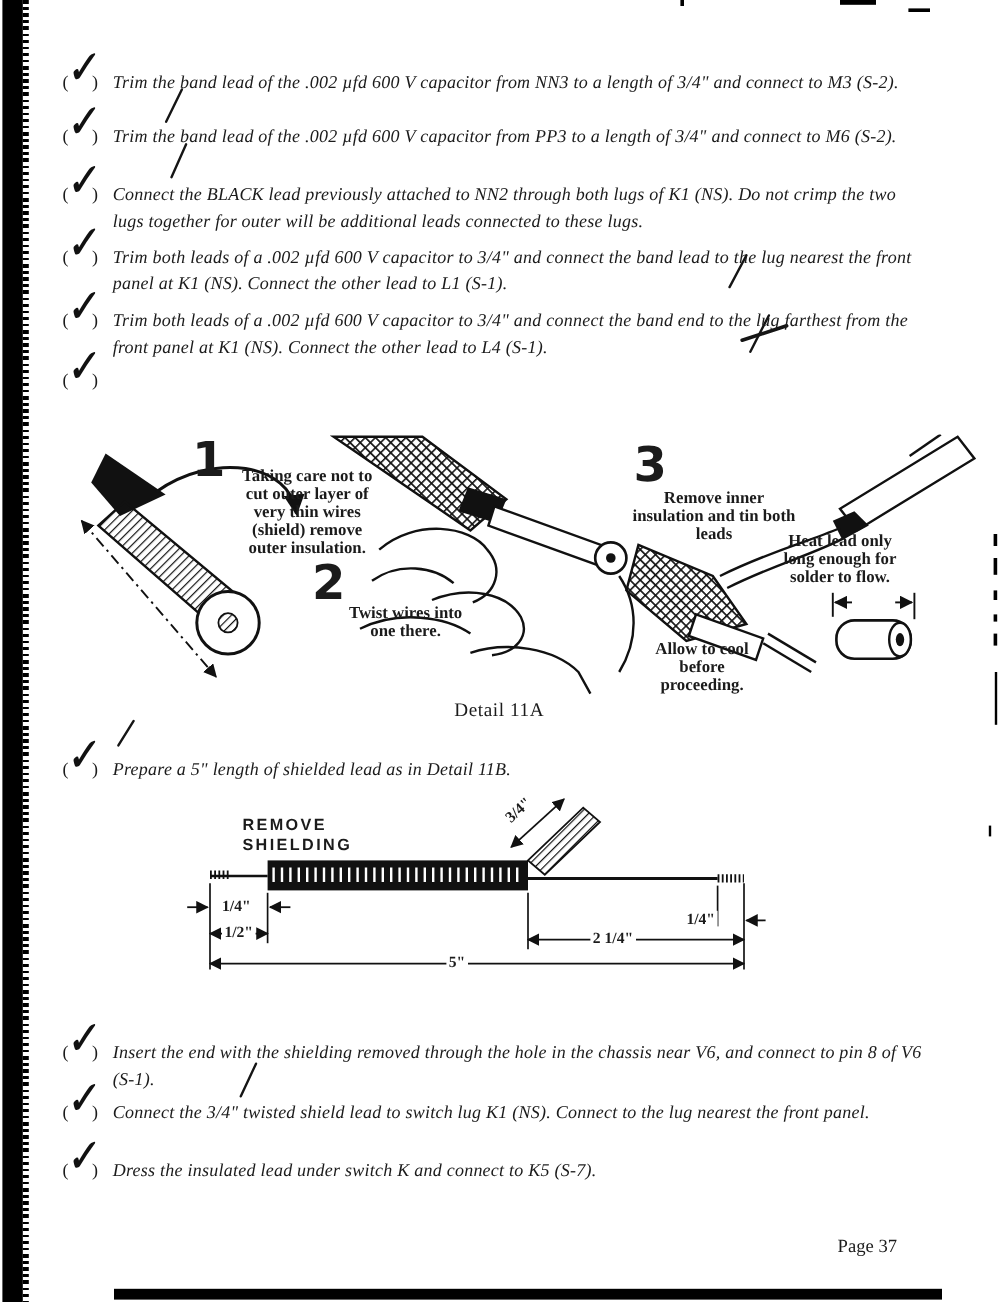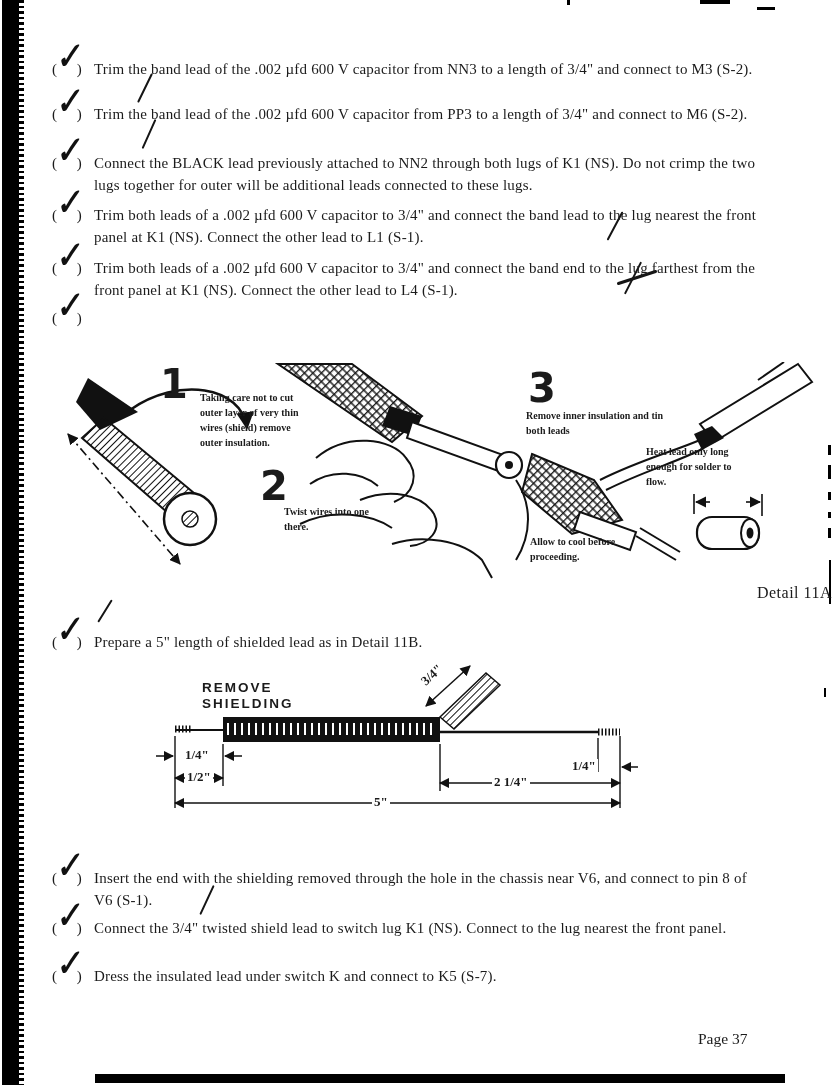--- a/index.html
+++ b/index.html
@@ -11,28 +11,28 @@
         background:repeating-linear-gradient(to bottom,#000 0 3px,transparent 3px 6px,#000 6px 8px,transparent 8px 11px);}
   .bar-bottom{position:absolute;left:95px;top:1074px;width:690px;height:9px;background:#000;}
   .dash{position:absolute;background:#000;}
   .pen{position:absolute;width:2px;background:#151515;border-radius:2px;}
   
   .ck-item{position:absolute;left:52px;width:716px;padding-left:42px;box-sizing:border-box;
            font-size:15px;line-height:22px;letter-spacing:.2px;}
   .parens{position:absolute;left:0;top:0;width:40px;letter-spacing:8px;font-size:15px;}
   .check{position:absolute;left:5px;top:-18px;font-size:32px;font-weight:700;line-height:1;
          transform:rotate(-12deg) skewX(-16deg);color:#111;}
-  .itext{display:inline;}
-  
-  .caption{position:absolute;left:0;width:832px;text-align:right;font-size:16px;letter-spacing:.5px;}
+  .itext{display:inline;font-style:italic;}
+  
+  .caption{position:absolute;left:0;width:832px;text-align:center;font-size:16px;letter-spacing:.5px;}
   
   .fig11a{position:absolute;left:60px;top:362px;width:760px;height:218px;}
   .fig11a svg{position:absolute;left:0;top:0;}
   .stepnum{position:absolute;font-family:"DejaVu Sans",sans-serif;font-weight:bold;font-size:40px;line-height:1;}
-  .steptext{position:absolute;font-size:10px;font-weight:bold;line-height:15px;}
+  .steptext{position:absolute;font-size:14px;font-weight:bold;line-height:15px;text-align:center;}
   
   .fig11b{position:absolute;left:140px;top:660px;width:560px;height:175px;}
   .fig11b svg{position:absolute;left:0;top:0;}
   .dimlbl{position:absolute;font-size:13px;font-weight:bold;background:#fff;padding:0 2px;line-height:14px;}
   .shieldlbl{position:absolute;left:62px;top:20px;width:110px;font-family:"Liberation Sans",sans-serif;
              font-size:13.5px;font-weight:bold;letter-spacing:2px;line-height:16px;}
   .rot34{transform:rotate(-42deg);background:transparent;}
   .pagenum{position:absolute;left:698px;top:1030px;font-size:15.5px;}
 </style>
 </head>

